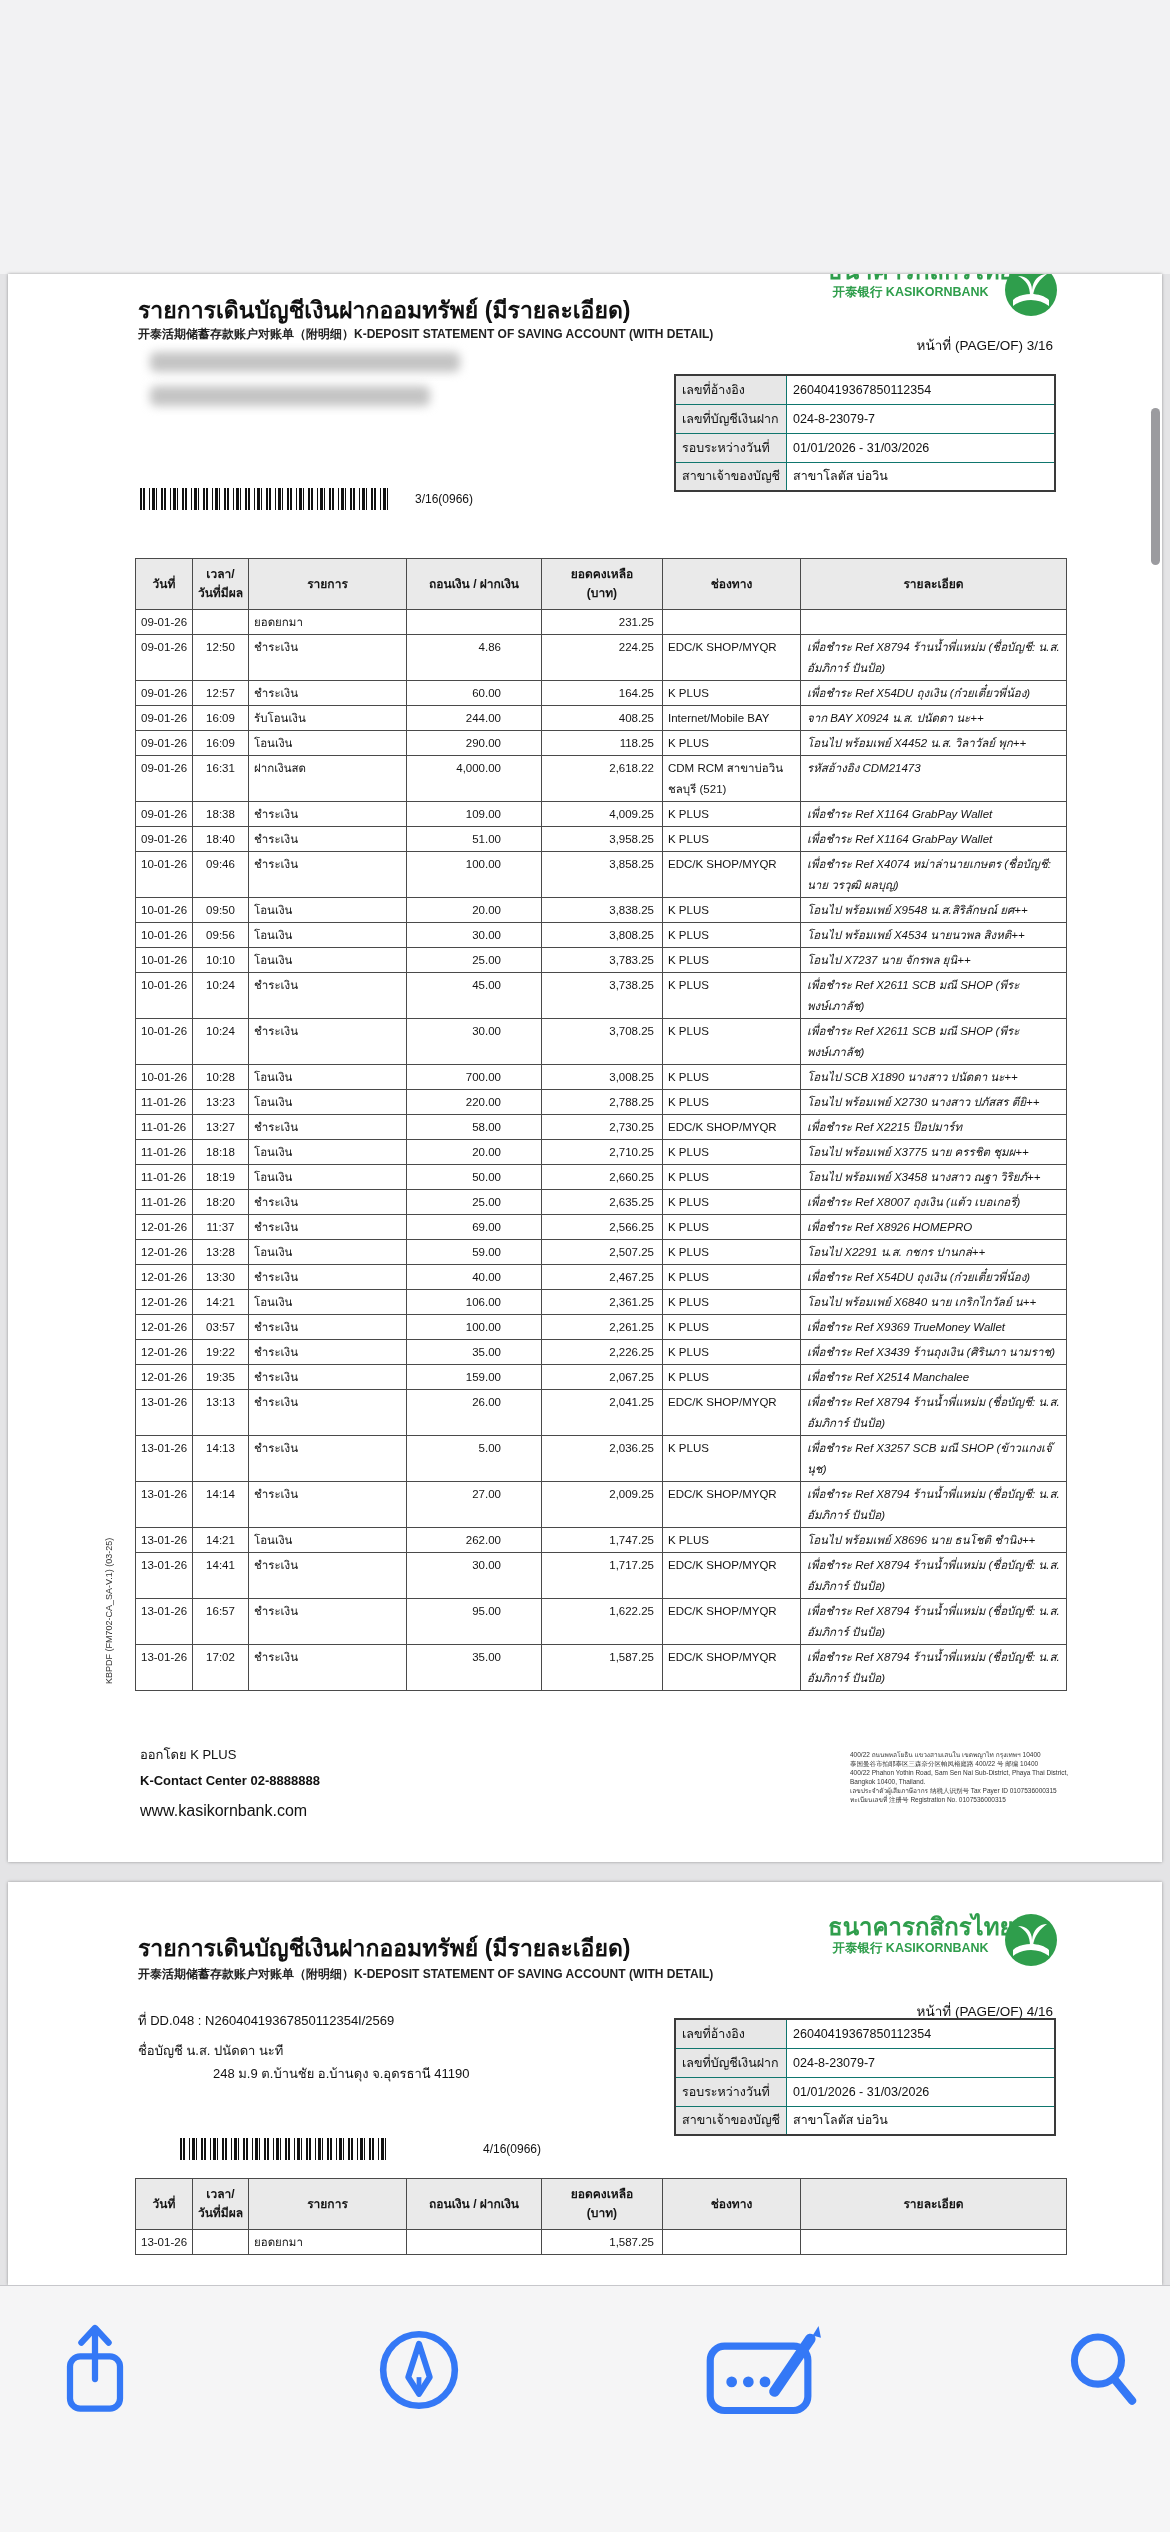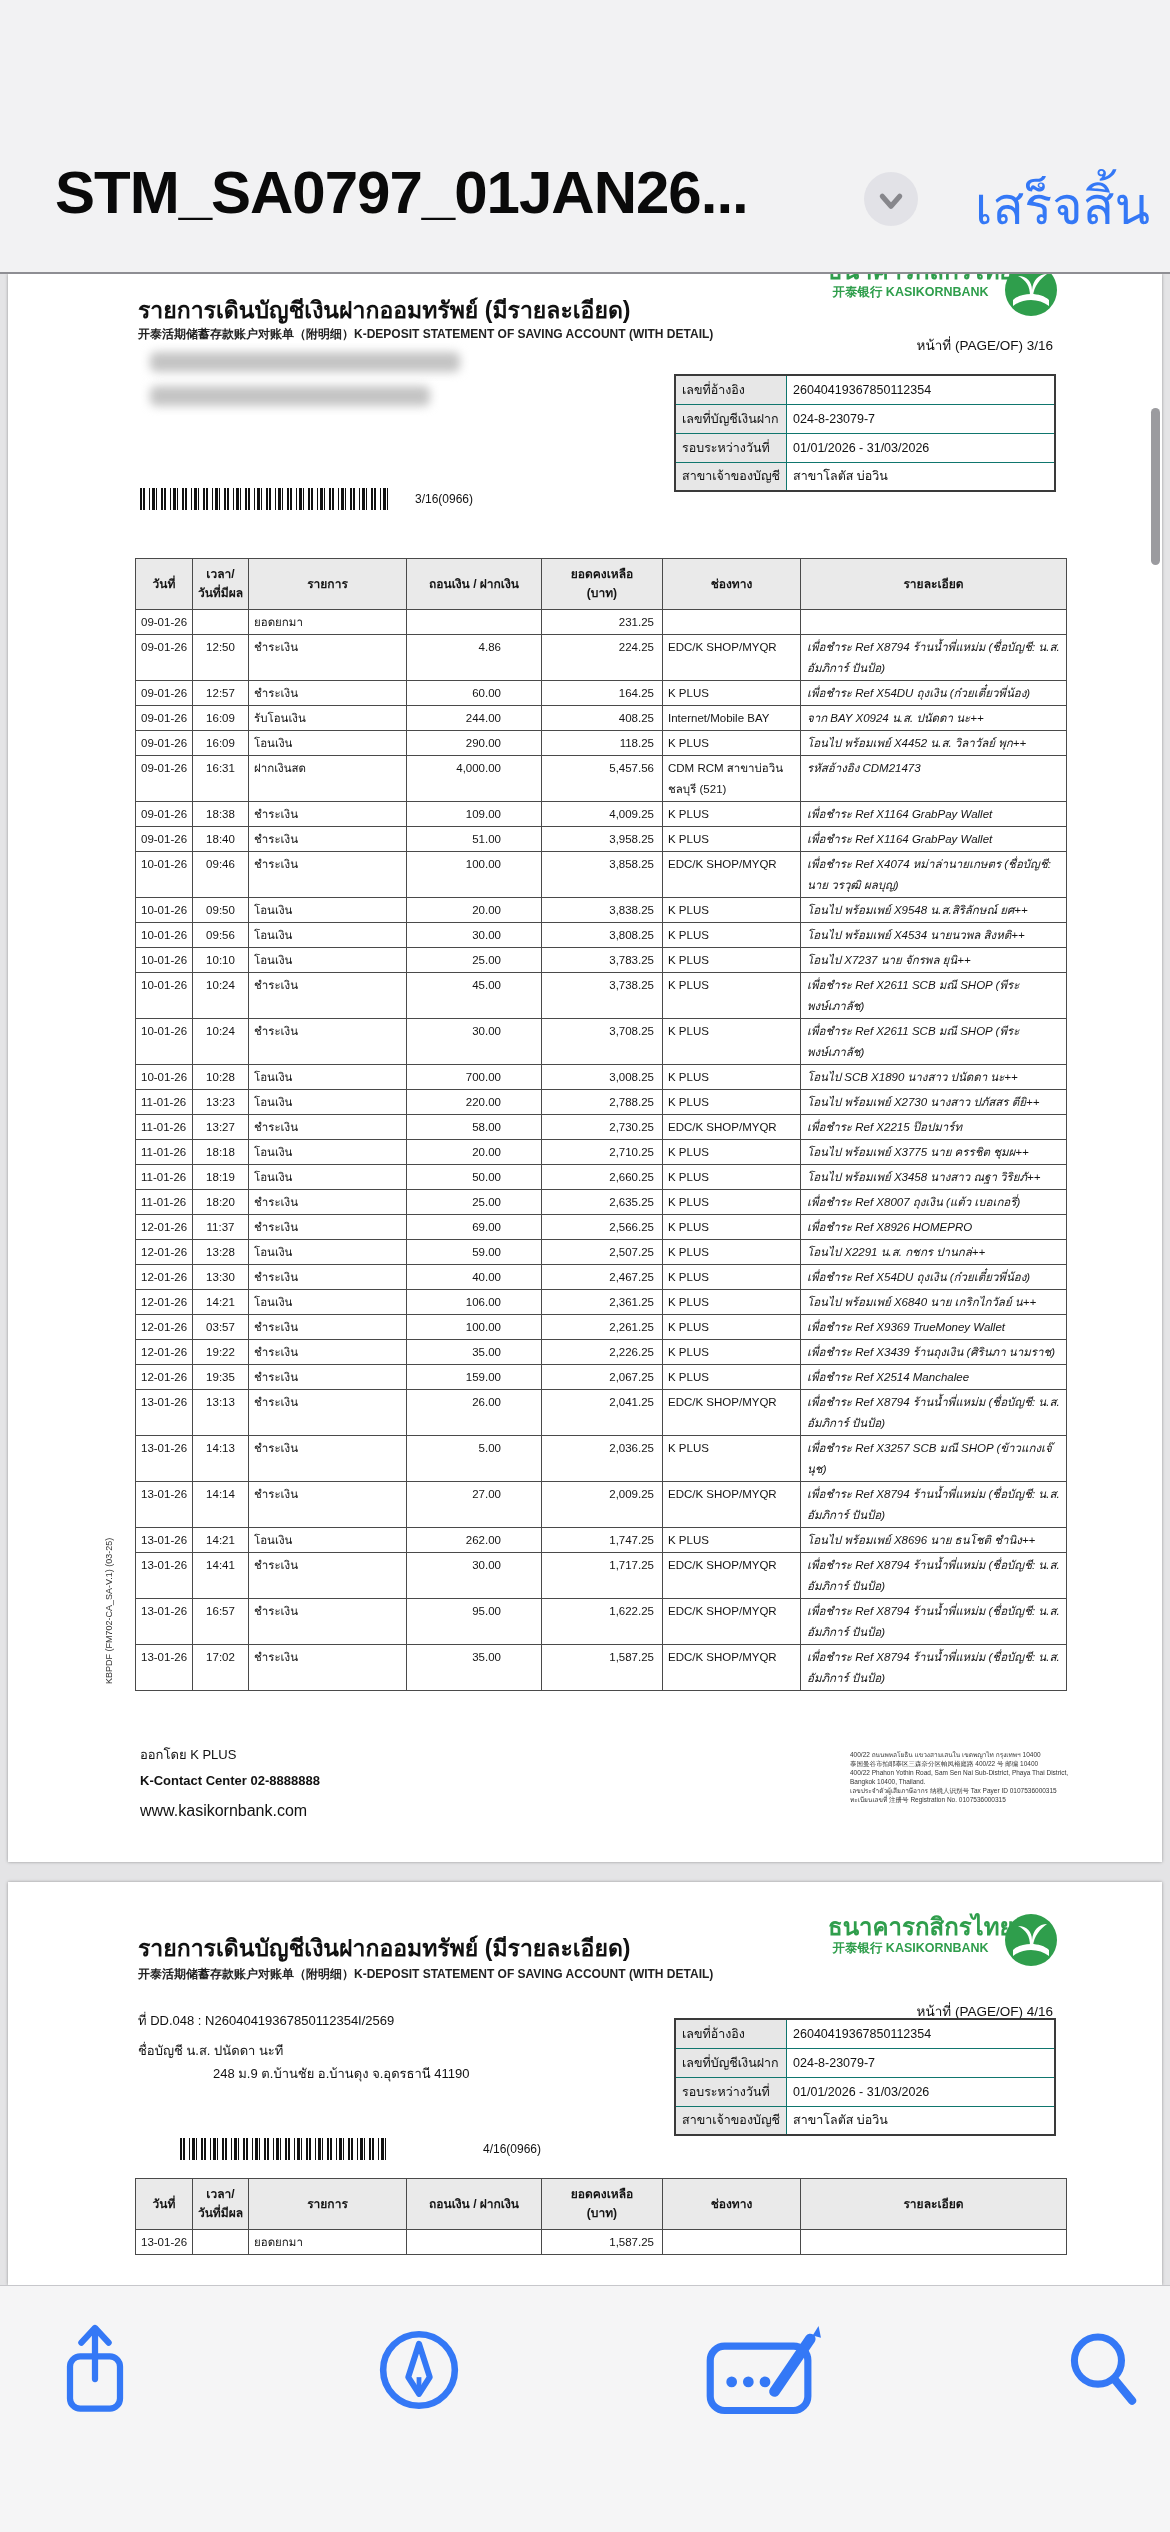--- a/index.html
+++ b/index.html
@@ -94,29 +94,20 @@
   .toolbar{position:absolute;top:2285px;left:0;width:100%;height:247px;background:#F5F5F6;
     border-top:1px solid #C7C7CB;z-index:30;}
   .tb-btn{position:absolute;top:30px;width:110px;height:110px;background:none;border:none;padding:0;}
 </style>
 </head>
 <body>
 
 <div class="screen">
 
 
-  <div class="title-bar">
-    <span class="doc-name">STM_SA0797_01JAN26...</span>
-    <button class="chevron-btn" style="border:none;">
-      <svg viewBox="0 0 32 32" width="40" height="40" style="margin-top:5px;">
-        <polyline points="9,13 16,21 23,13" fill="none" stroke="#87878C" stroke-width="4" stroke-linecap="round" stroke-linejoin="round"></polyline>
-      </svg>
-    </button>
-    <button class="done-btn">เสร็จสิ้น</button>
-  </div>
 
   <div class="viewer">
 
     <div class="pdf-page page3">
       <div class="doc-title" style="top:18px;">รายการเดินบัญชีเงินฝากออมทรัพย์ (มีรายละเอียด)</div>
       <div class="doc-subtitle" style="top:52px;">开泰活期储蓄存款账户对账单（附明细）K-DEPOSIT STATEMENT OF SAVING ACCOUNT (WITH DETAIL)</div>
 
       <div class="logo-text" style="top:-16px;">
         <div class="th">ธนาคารกสิกรไทย</div>
         <div class="sub">开泰银行 KASIKORNBANK</div>
@@ -223,21 +214,21 @@
               <td class="c3">290.00</td>
               <td class="c4">118.25</td>
               <td class="c5">K PLUS</td>
               <td class="c6">โอนไป พร้อมเพย์ X4452 น.ส. วิลาวัลย์ พุก++</td>
             </tr>
             <tr>
               <td class="c0">09-01-26</td>
               <td class="c1">16:31</td>
               <td class="c2">ฝากเงินสด</td>
               <td class="c3">4,000.00</td>
-              <td class="c4">5,457.56</td>
+              <td class="c4">2,618.22</td>
               <td class="c5">CDM RCM สาขาบ่อวิน ชลบุรี (521)</td>
               <td class="c6">รหัสอ้างอิง CDM21473</td>
             </tr>
             <tr>
               <td class="c0">09-01-26</td>
               <td class="c1">18:38</td>
               <td class="c2">ชำระเงิน</td>
               <td class="c3">109.00</td>
               <td class="c4">4,009.25</td>
               <td class="c5">K PLUS</td>

